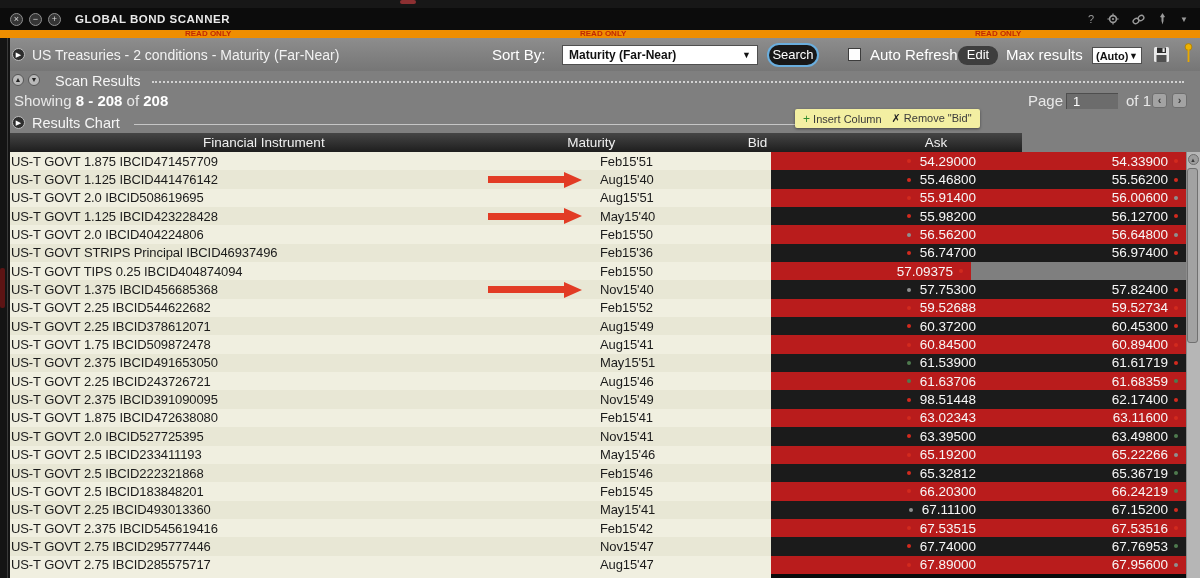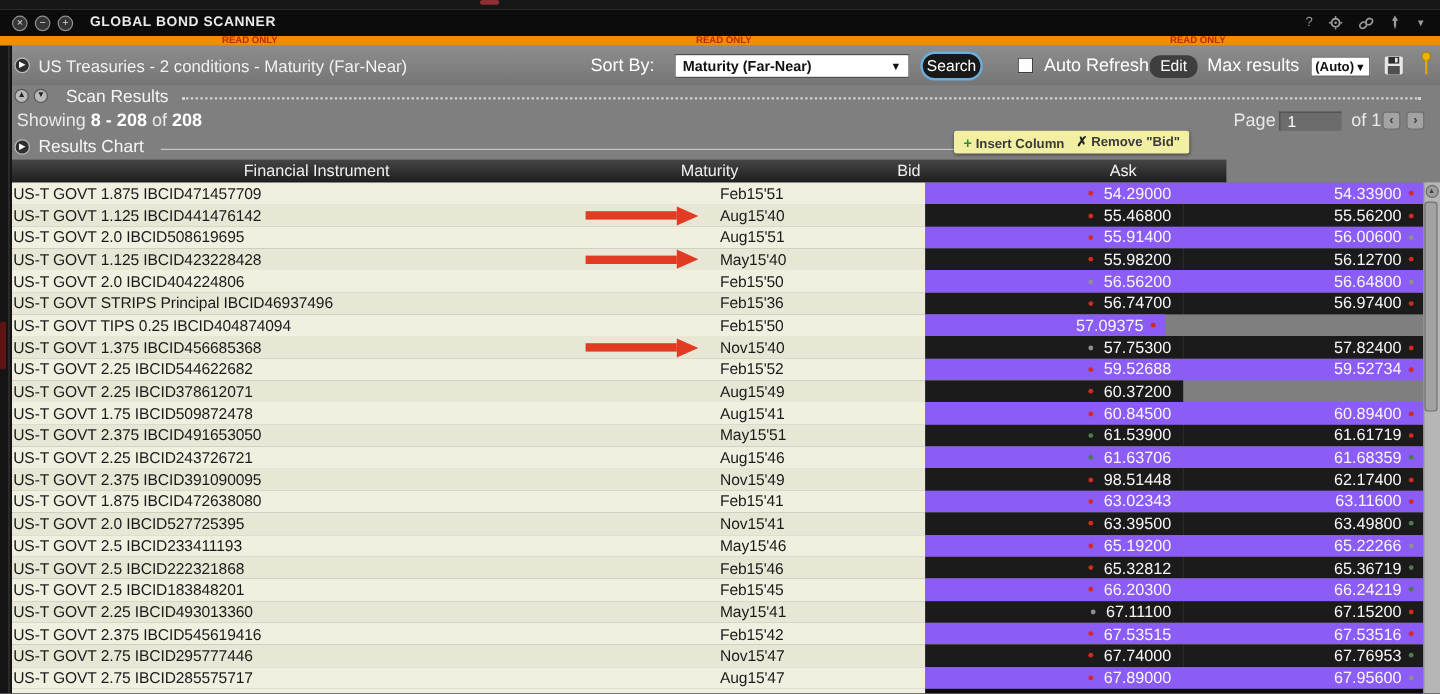--- a/index.html
+++ b/index.html
@@ -68,41 +68,41 @@
   .pager-btn { position:absolute; top:3px; width:15px; height:15px; border-radius:3px; background:#a3a3a3;
                border:1px solid #6e6e6e; color:#3f3f3f; font-size:11px; font-weight:700; text-align:center;
                line-height:13px; }
 
   .chart-section { position:absolute; left:0; top:112px; width:986px; height:21px; }
   .chart-label { position:absolute; left:32px; top:3px; color:#f5f5f5; font-size:14.5px; }
   .solid-line { position:absolute; left:134px; right:16px; top:12px; border-top:1px solid #c6c6c6; }
 
   .tooltip { position:absolute; left:795px; top:109px; height:19px; background:#f3efa2; border-radius:2px;
              box-shadow:0 1px 3px rgba(0,0,0,.45); display:flex; align-items:center; gap:10px; padding:4px 8px;
-             font-size:11px; font-weight:700; color:#3a3a3a; z-index:5; }
+             font-size:11px; font-weight:400; color:#3a3a3a; z-index:5; }
   .tooltip .plus { color:#2e8b2e; font-size:12px; }
   .tooltip .ex { color:#222; font-size:11px; }
 
   
   .table-header { position:absolute; left:10px; top:133px; width:1012px; height:19px;
                   background:linear-gradient(#454545,#1e1e1e); display:flex; color:#f0f0f0; font-size:13.5px; }
   .th { text-align:center; line-height:19px; }
   .th.c0 { width:590px; } .th.c1 { width:171px; } .th.c2 { width:215px; } .th.c3 { width:200px; }
 
   .table-body { position:absolute; left:10px; top:152px; width:1176px; height:426px; overflow:hidden; }
   .trow { position:relative; display:flex; height:18.35px; }
   .cell { display:flex; align-items:center; font-size:13px; color:#1b1b1b; letter-spacing:-0.1px; }
   .cell.instr { width:590px; padding-left:1px; }
   .cell.matur { width:171px; }
   .cell.bid, .cell.ask { font-size:13.5px; color:#f7f7f7; letter-spacing:0; }
   .cell.bid { width:215px; justify-content:flex-end; padding-right:10px; }
   .cell.ask { width:200px; justify-content:flex-end; padding-right:8px; }
   .trow.even .instr, .trow.even .matur { background:#f0efe0; }
   .trow.odd  .instr, .trow.odd  .matur { background:#e8e7d5; }
-  .trow.even .bid, .trow.even .ask { background:#8b5cf6; }
+  .trow.even .bid, .trow.even .ask { background:#b91c1c; }
   .trow.odd  .bid, .trow.odd  .ask { background:#1b1b1b; }
   .dot { width:4px; height:4px; border-radius:50%; flex:none; }
   .bid-dot { margin-right:9px; }
   .ask-dot { margin-left:6px; }
 
   .arrow { position:absolute; left:478px; top:50%; transform:translateY(-50%);
            display:flex; align-items:center; z-index:3; }
   .arrow .shaft { width:76px; height:7px; background:#e23b24; }
   .arrow .head { width:0; height:0; border-left:18px solid #e23b24;
                  border-top:8.5px solid transparent; border-bottom:8.5px solid transparent; }
@@ -365,20 +365,24 @@
       </div>
 
     </div>
       <div class="trow odd">
       <div class="cell instr">US-T GOVT 2.25 IBCID378612071</div>
       <div class="cell matur">Aug15'49</div>
       <div class="cell bid">
         <span class="dot bid-dot" style="background: rgb(210, 42, 30);"></span>
         <span>60.37200</span>
       </div>
+      <div class="cell ask">
+        <span>60.45300</span>
+        <span class="dot ask-dot" style="background: rgb(210, 42, 30);"></span>
+      </div>
 
     </div>
       <div class="trow even">
       <div class="cell instr">US-T GOVT 1.75 IBCID509872478</div>
       <div class="cell matur">Aug15'41</div>
       <div class="cell bid">
         <span class="dot bid-dot" style="background: rgb(210, 42, 30);"></span>
         <span>60.84500</span>
       </div>
       <div class="cell ask">

